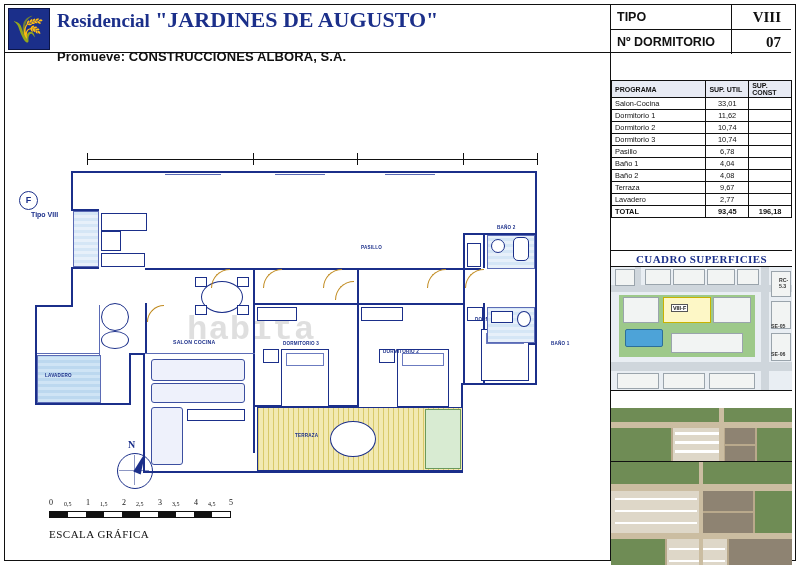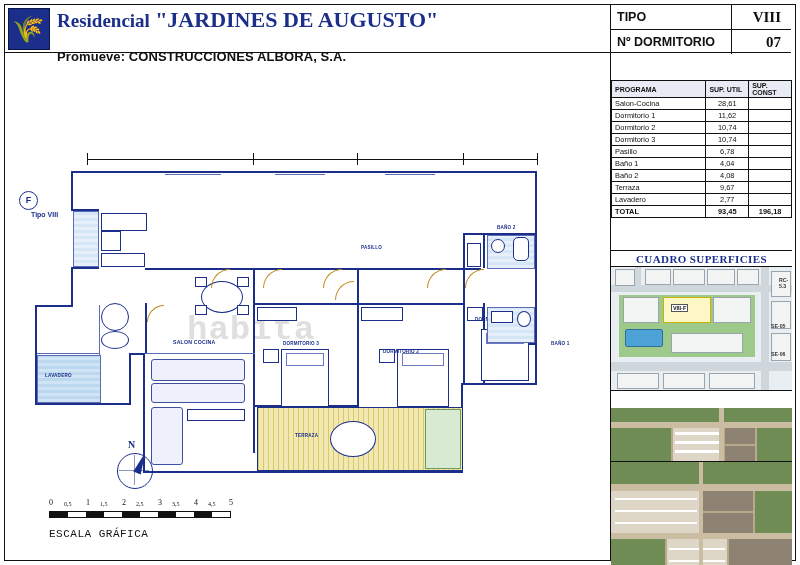--- a/index.html
+++ b/index.html
@@ -101,21 +101,21 @@
   .north .spoke{position:absolute;background:#1b2f8a;}
 
   
   .scale-wrap{position:absolute;}
   .scale-nums{position:absolute;left:0;top:0;width:200px;height:12px;}
   .scale-nums span{position:absolute;font-size:8px;color:#111;font-family:"Liberation Serif",serif;}
   .scale-nums span.small{font-size:6px;}
   .scale-bar{position:absolute;left:0;top:13px;width:182px;height:7px;background:
       repeating-linear-gradient(90deg,#111 0 18px,#fff 18px 36px);
       border:1px solid #111;box-sizing:border-box;}
-  .scale-lbl{position:absolute;left:0;top:30px;font-size:11px;font-family:Liberation Mono, monospace;color:#111;letter-spacing:.5px;}
+  .scale-lbl{position:absolute;left:0;top:30px;font-size:11px;font-family:Liberation Serif, serif;color:#111;letter-spacing:.5px;}
 </style>
 </head>
 <body>
 
 <div id="sheet">
   <div class="frame"></div>
 
   <div class="titlebar">
     <div class="logo">
       <span class="wheat">🌾</span>
@@ -155,21 +155,21 @@
       <thead>
         <tr>
           <th>PROGRAMA</th>
           <th>SUP. UTIL</th>
           <th>SUP. CONST</th>
         </tr>
       </thead>
       <tbody>
         <tr>
             <td class="pname">Salon-Cocina</td>
-            <td class="num">28,61</td>
+            <td class="num">33,01</td>
             <td class="num"></td>
           </tr>
         <tr>
             <td class="pname">Dormitorio 1</td>
             <td class="num">11,62</td>
             <td class="num"></td>
           </tr>
         <tr>
             <td class="pname">Dormitorio 2</td>
             <td class="num">10,74</td>

